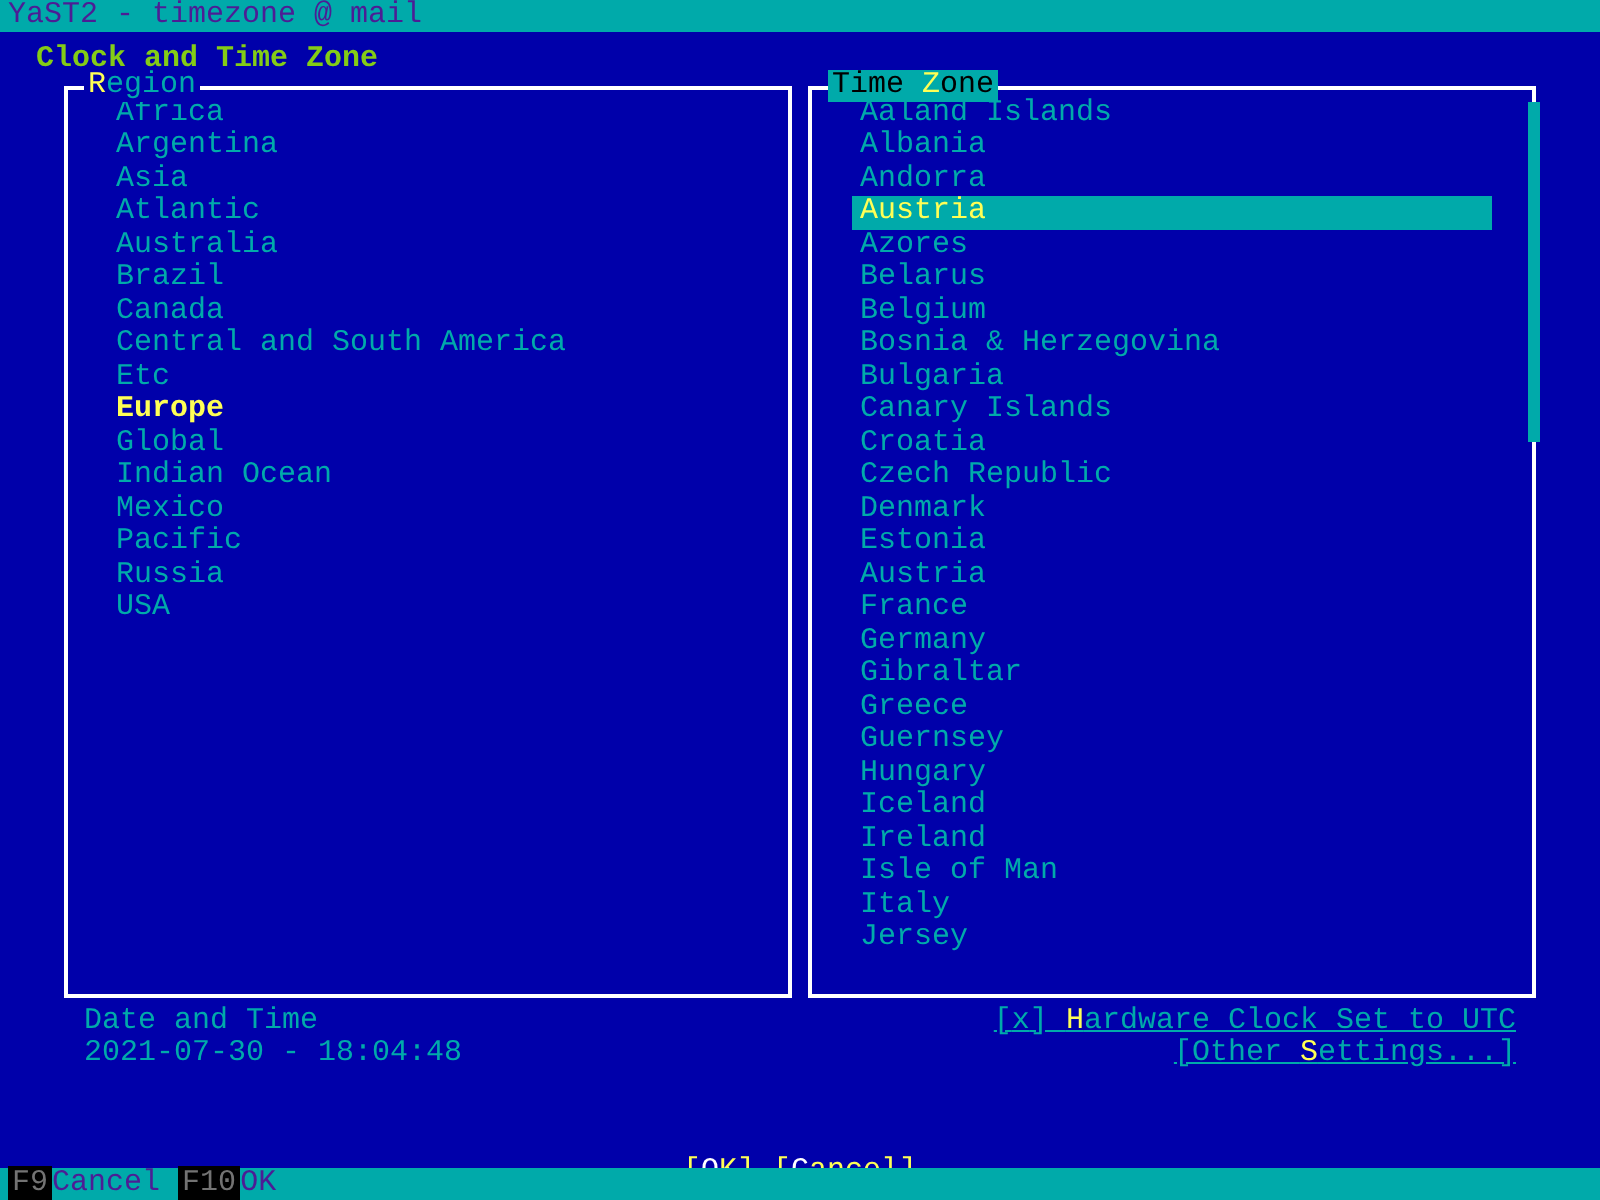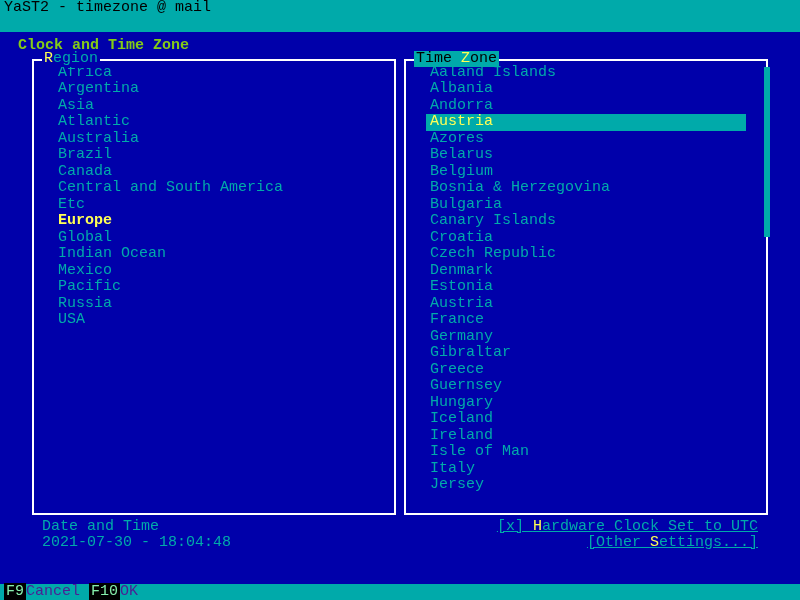--- a/index.html
+++ b/index.html
@@ -8,23 +8,23 @@
       font-size: 15px;
       background: #0000aa;
       color: #00aaaa;
       width: 800px;
       height: 600px;
       overflow: hidden;
       line-height: 1.1;
     }
     .titlebar {
       background: #00aaaa;
-      color: #000000;
+      color: #4c1d95;
       padding: 0 4px;
-      height: 32px;
+      height: 16px;
     }
     .main {
       padding: 2px 10px;
       position: relative;
     }
     .heading {
       color: #84cc16;
       font-weight: bold;
       padding: 4px 0 4px 8px;
     }
@@ -103,21 +103,21 @@
       position: absolute;
       bottom: 0;
       left: 0;
       right: 0;
       background: #00aaaa;
       color: #000000;
       height: 16px;
       padding: 0 4px;
     }
     .statusbar .key { color: #4c1d95; }
-    .statusbar .fn { background: #000000; color: #86efac; padding: 0 2px; }
+    .statusbar .fn { background: #000000; color: #737373; padding: 0 2px; }
   </style>
 </head>
 <body>
 
 <div class="titlebar">
   <span>YaST2 - timezone @ mail</span>
 </div>
 
 <div class="main">
   <div class="heading">Clock and Time Zone</div>

